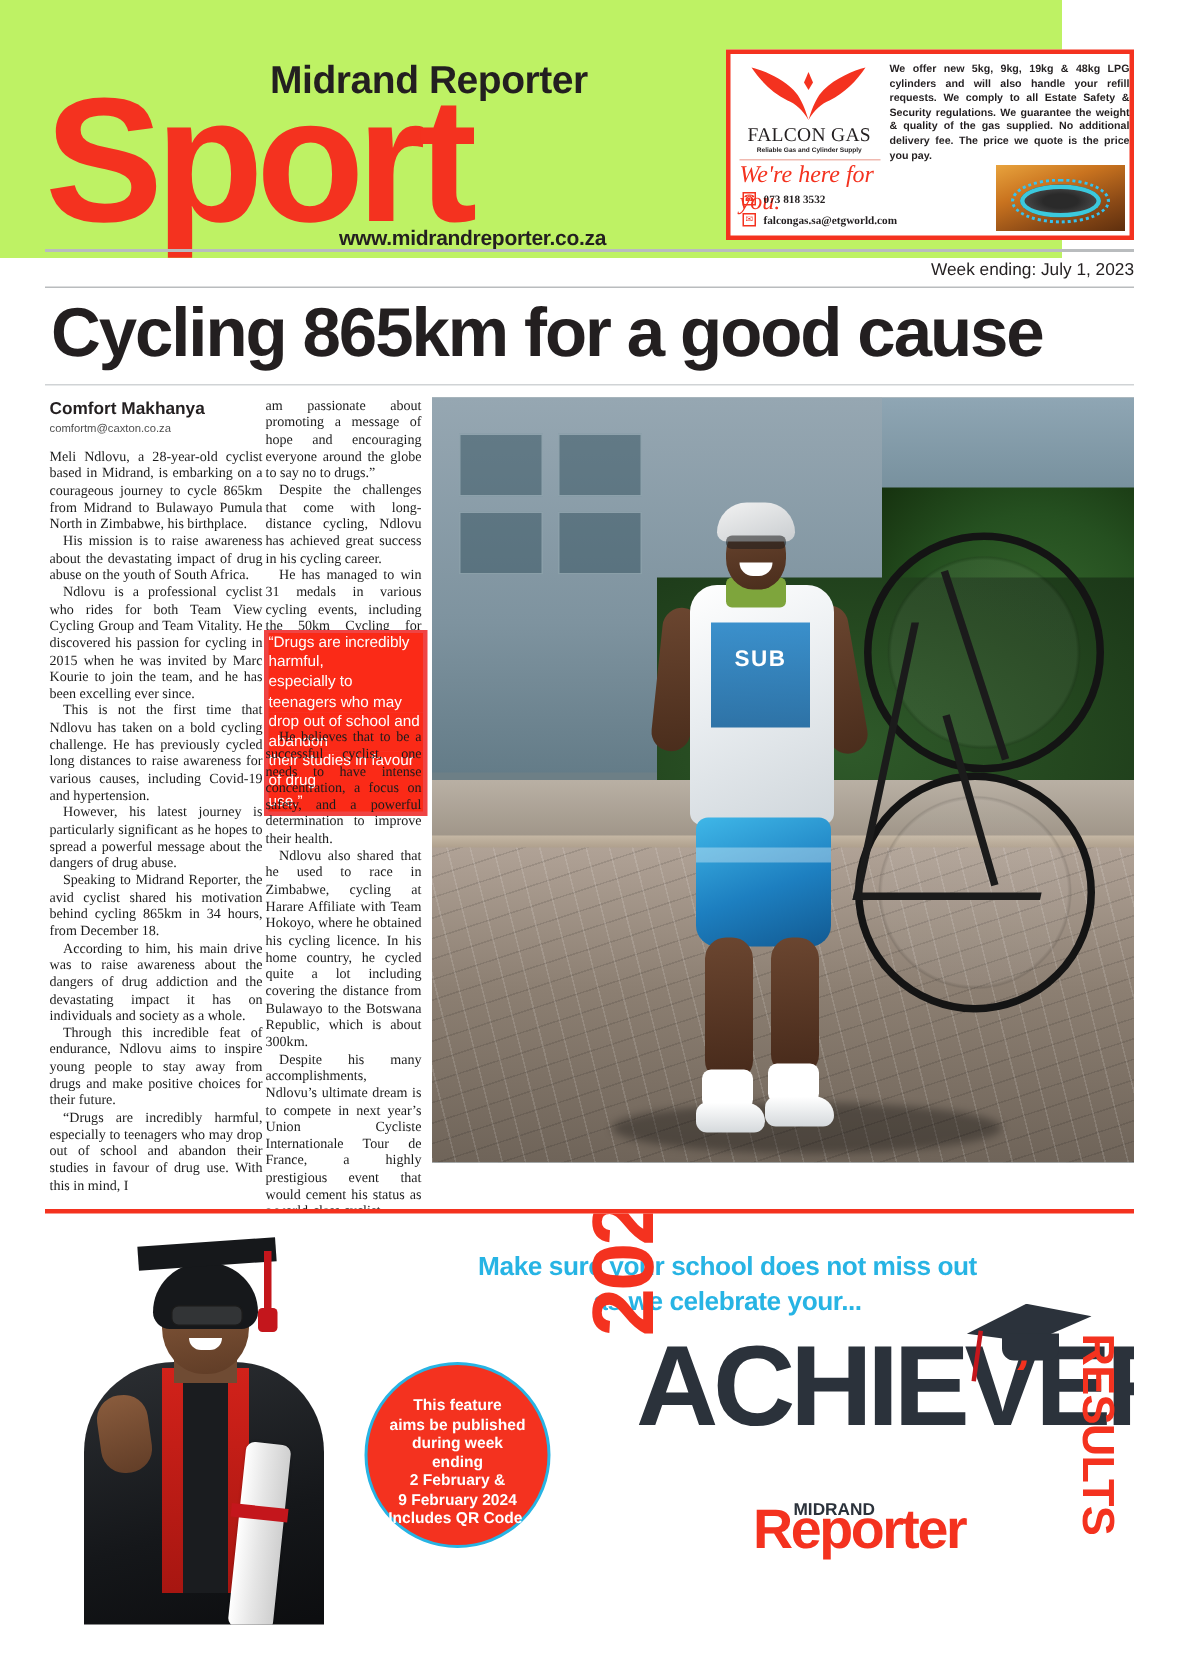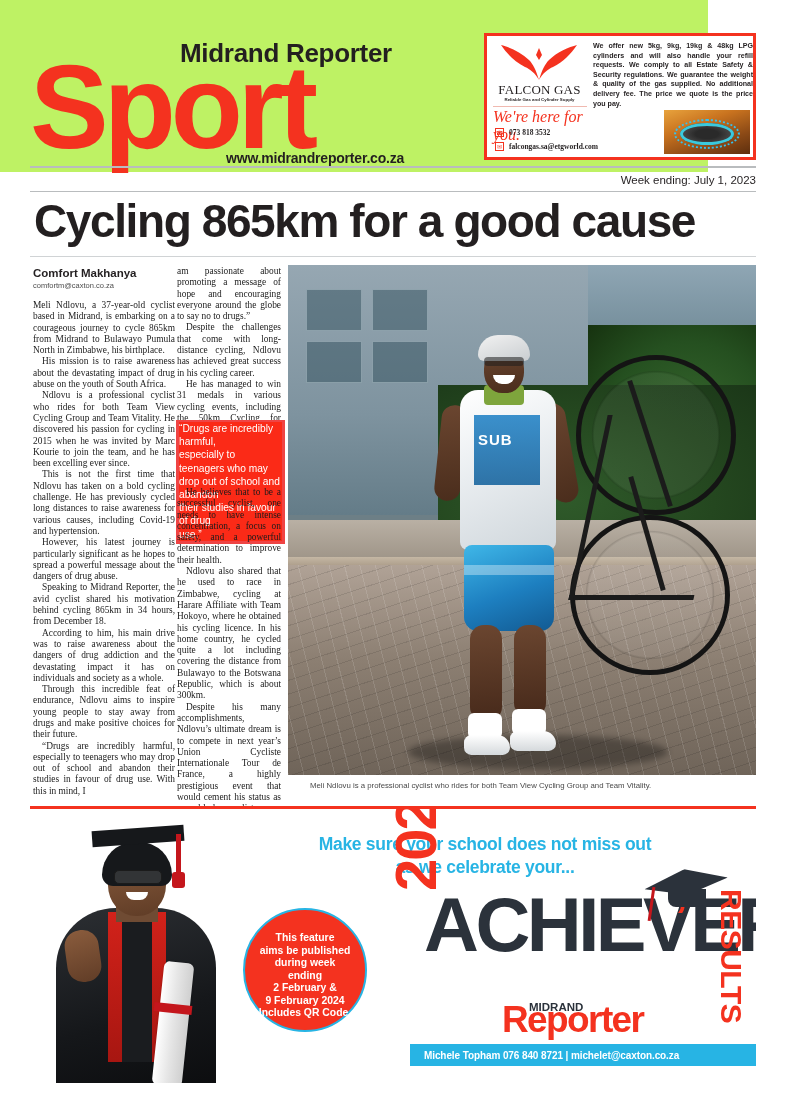--- a/index.html
+++ b/index.html
@@ -158,21 +158,21 @@
     background:linear-gradient(170deg,#6b4630 0%,#4a2d1c 100%);}
   .cy-helmet{position:absolute;left:190px;top:70px;width:52px;height:26px;border-radius:26px 26px 8px 8px;
     background:linear-gradient(160deg,#f2f2f2 0%,#c9cdd0 100%);}
   .cy-glasses{position:absolute;left:196px;top:92px;width:40px;height:9px;border-radius:4px;
     background:rgba(30,30,30,0.55);}
   .cy-smile{position:absolute;left:205px;top:110px;width:22px;height:9px;border-radius:0 0 11px 11px;background:#fff;}
   .cy-torso{position:absolute;left:172px;top:125px;width:96px;height:160px;border-radius:18px 18px 8px 8px;
     background:linear-gradient(155deg,#ffffff 0%,#e9edf0 45%,#cfd6db 100%);}
   .cy-bib{position:absolute;left:186px;top:150px;width:66px;height:70px;
     background:linear-gradient(180deg,#1a7ec4 0%,#0e5e9a 100%);opacity:.85;}
-  .cy-bibtxt{position:absolute;left:190px;top:166px;width:58px;
+  .cy-bibtxt{position:absolute;left:190px;top:166px;width:58px;text-align:center;
     font-family:"Liberation Sans", sans-serif;font-weight:bold;font-size:15px;color:#fff;letter-spacing:1px;}
   .cy-neck{position:absolute;left:196px;top:120px;width:40px;height:20px;background:#7ea53c;border-radius:4px;}
   .cy-shorts{position:absolute;left:176px;top:280px;width:90px;height:86px;border-radius:8px 8px 14px 14px;
     background:linear-gradient(160deg,#3fb7e8 0%,#1d7fc0 55%,#125a92 100%);}
   .cy-shorts-stripe{position:absolute;left:176px;top:300px;width:90px;height:10px;background:rgba(255,255,255,.35);}
   .cy-armL{position:absolute;left:150px;top:140px;width:26px;height:96px;border-radius:13px;
     background:linear-gradient(170deg,#6b4630 0%,#4a2d1c 100%);transform:rotate(6deg);}
   .cy-armR{position:absolute;left:258px;top:138px;width:26px;height:100px;border-radius:13px;
     background:linear-gradient(170deg,#6b4630 0%,#4a2d1c 100%);transform:rotate(-10deg);}
   .cy-legL{position:absolute;left:182px;top:360px;width:32px;height:96px;border-radius:14px;
@@ -349,21 +349,21 @@
 
   <div class="headline">Cycling 865km for a good cause</div>
   <div class="headline-rule"></div>
 
   <div class="byline">
     <div class="byline-name">Comfort Makhanya</div>
     <div class="byline-mail">comfortm@caxton.co.za</div>
   </div>
 
   <div class="col col1" id="col1">
-      <p class="first">Meli Ndlovu, a 37-year-old cyclist based in Midrand, is embarking on a courageous journey to cycle 865km from Midrand to Bulawayo Pumula North in Zimbabwe, his birthplace.</p>
+      <p class="first">Meli Ndlovu, a 28-year-old cyclist based in Midrand, is embarking on a courageous journey to cycle 865km from Midrand to Bulawayo Pumula North in Zimbabwe, his birthplace.</p>
       <p>His mission is to raise awareness about the devastating impact of drug abuse on the youth of South Africa.</p>
       <p>Ndlovu is a professional cyclist who rides for both Team View Cycling Group and Team Vitality. He discovered his passion for cycling in 2015 when he was invited by Marc Kourie to join the team, and he has been excelling ever since.</p>
       <p>This is not the first time that Ndlovu has taken on a bold cycling challenge. He has previously cycled long distances to raise awareness for various causes, including Covid-19 and hypertension.</p>
       <p>However, his latest journey is particularly significant as he hopes to spread a powerful message about the dangers of drug abuse.</p>
       <p>Speaking to Midrand Reporter, the avid cyclist shared his motivation behind cycling 865km in 34 hours, from December 18.</p>
       <p>According to him, his main drive was to raise awareness about the dangers of drug addiction and the devastating impact it has on individuals and society as a whole.</p>
       <p>Through this incredible feat of endurance, Ndlovu aims to inspire young people to stay away from drugs and make positive choices for their future.</p>
       <p>“Drugs are incredibly harmful, especially to teenagers who may drop out of school and abandon their studies in favour of drug use. With this in mind, I</p>
     </div>
 
@@ -421,21 +421,20 @@
     <div class="cy-shorts"></div>
     <div class="cy-shorts-stripe"></div>
     <div class="cy-legL"></div>
     <div class="cy-legR"></div>
     <div class="cy-sockL"></div>
     <div class="cy-sockR"></div>
     <div class="cy-shoeL"></div>
     <div class="cy-shoeR"></div>
   </div>
 
-  <div class="caption">Meli Ndlovu is a professional cyclist who rides for both Team View Cycling Group and Team Vitality.</div>
 
   <div class="ad-bottom">
 
     <div class="grad-photo">
       <div class="gp-gown"></div>
       <div class="gp-stole"></div>
       <div class="gp-stole-in"></div>
       <div class="gp-neck"></div>
       <div class="gp-face"></div>
       <div class="gp-hair"></div>
@@ -477,17 +476,14 @@
         <div>This feature</div>
         <div>aims be published</div>
         <div>during week</div>
         <div>ending</div>
         <div>2 February &amp;</div>
         <div>9 February 2024</div>
         <div>Includes QR Code.</div>
       </div>
   </div>
 
-  <div class="contact-bar">
-    <span class="contact-txt">Michele Topham 076 840 8721 | michelet@caxton.co.za</span>
-  </div>
 
 </div>
 
 </body></html>

